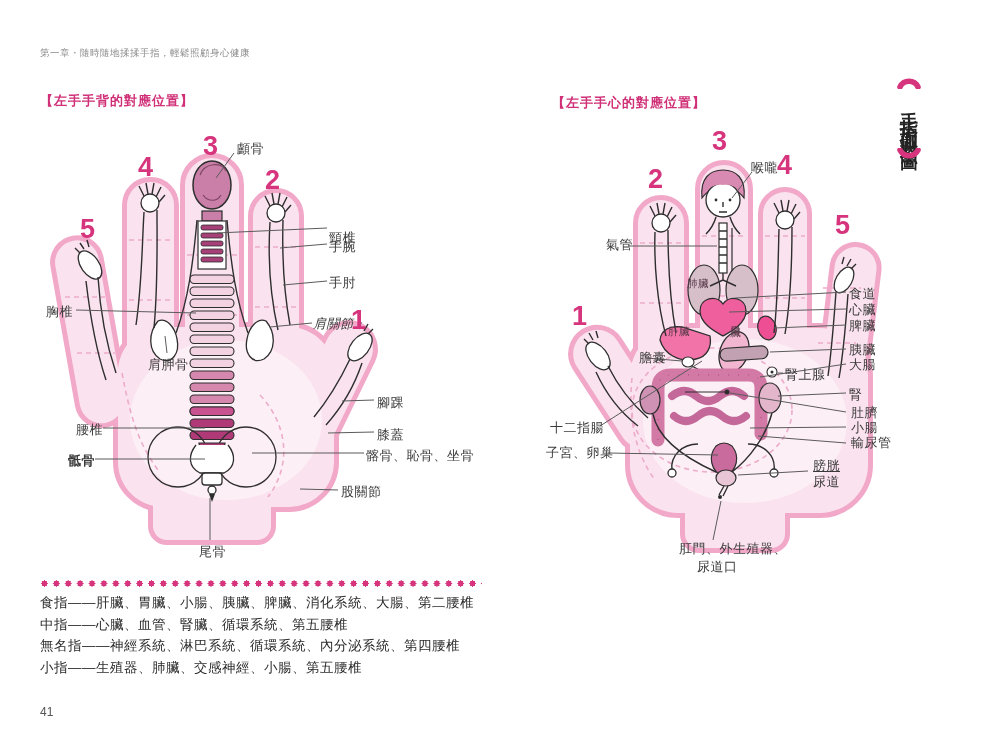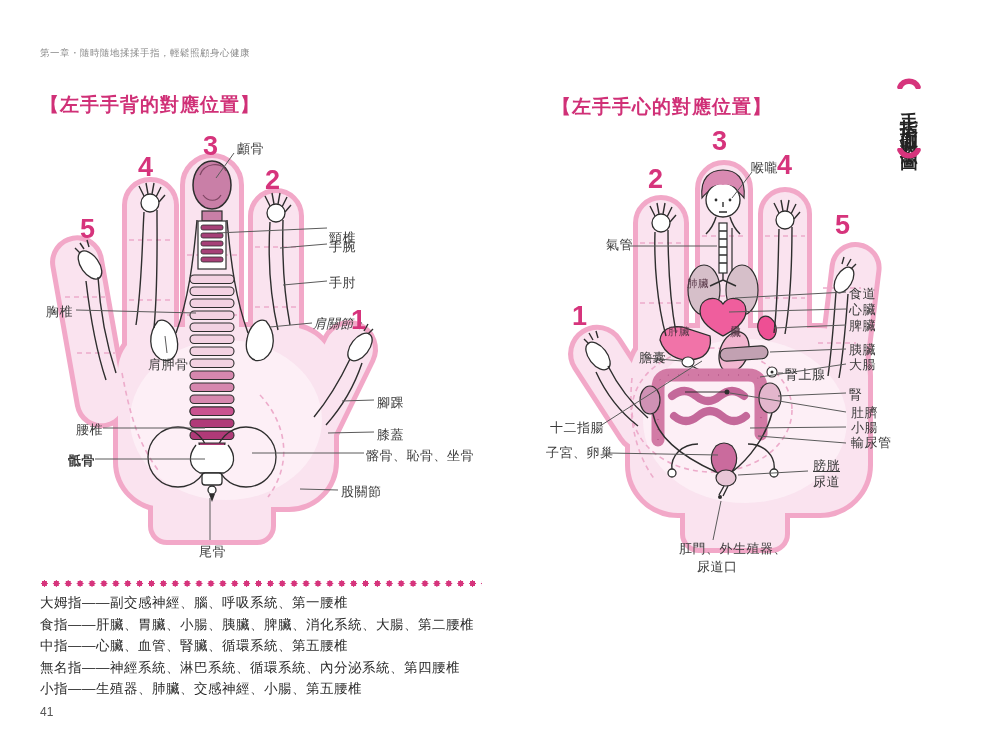--- a/index.html
+++ b/index.html
@@ -3,21 +3,21 @@
 <meta charset="utf-8">
 <style>
   html,body{margin:0;padding:0;}
   body{
     width:990px;height:747px;background:#ffffff;position:relative;overflow:hidden;
     font-family:"Liberation Sans","DejaVu Sans",sans-serif;
     -webkit-font-smoothing:antialiased;
   }
   .abs{position:absolute;white-space:nowrap;}
   .header-line{left:40px;top:47px;font-size:9.5px;color:#8a8a8a;letter-spacing:.5px;}
-  .section-title{font-size:19px;font-weight:bold;color:#d03077;letter-spacing:1px;}
+  .section-title{font-size:13px;font-weight:bold;color:#d03077;letter-spacing:1px;}
   .lbl{font-size:13px;color:#3a3a3a;letter-spacing:.5px;}
   .lbl-inside{font-size:10.5px;color:#5a3a4a;}
   .lbl-vert{writing-mode:vertical-rl;text-orientation:upright;}
   .fnum{font-size:27px;font-weight:bold;color:#d6347c;}
   .diagram-svg{position:absolute;}
   .hand-stroke{stroke:#f2a8c8;stroke-width:10;fill:#fae3ef;}
   .hand-fill{fill:#fae3ef;stroke:none;}
   .palm-inner{fill:#fdf1f7;opacity:.85;}
   .bone-line{stroke:#2e2e2e;stroke-width:1.4;fill:none;}
   .bone-shape{stroke:#2e2e2e;stroke-width:1.3;fill:#ffffff;}
@@ -336,20 +336,19 @@
   </svg>
   <div class="sidebar-text">手指瑜伽對照圖</div>
   <svg width="24" height="15" viewBox="0 0 24 15">
     <path d="M 3,2 A 10,10 0 0 0 21,2" stroke="#d6347c" stroke-width="5.5" fill="none" stroke-linecap="round"></path>
   </svg>
 </div>
 
 <div class="abs dots"></div>
 
 <div class="abs legend">
-  <div>大姆指——副交感神經、腦、呼吸系統、第一腰椎</div>
   <div>食指——肝臟、胃臟、小腸、胰臟、脾臟、消化系統、大腸、第二腰椎</div>
   <div>中指——心臟、血管、腎臟、循環系統、第五腰椎</div>
   <div>無名指——神經系統、淋巴系統、循環系統、內分泌系統、第四腰椎</div>
   <div>小指——生殖器、肺臟、交感神經、小腸、第五腰椎</div>
 </div>
 
 <div class="abs pagenum">41</div>
 
 </body></html>

